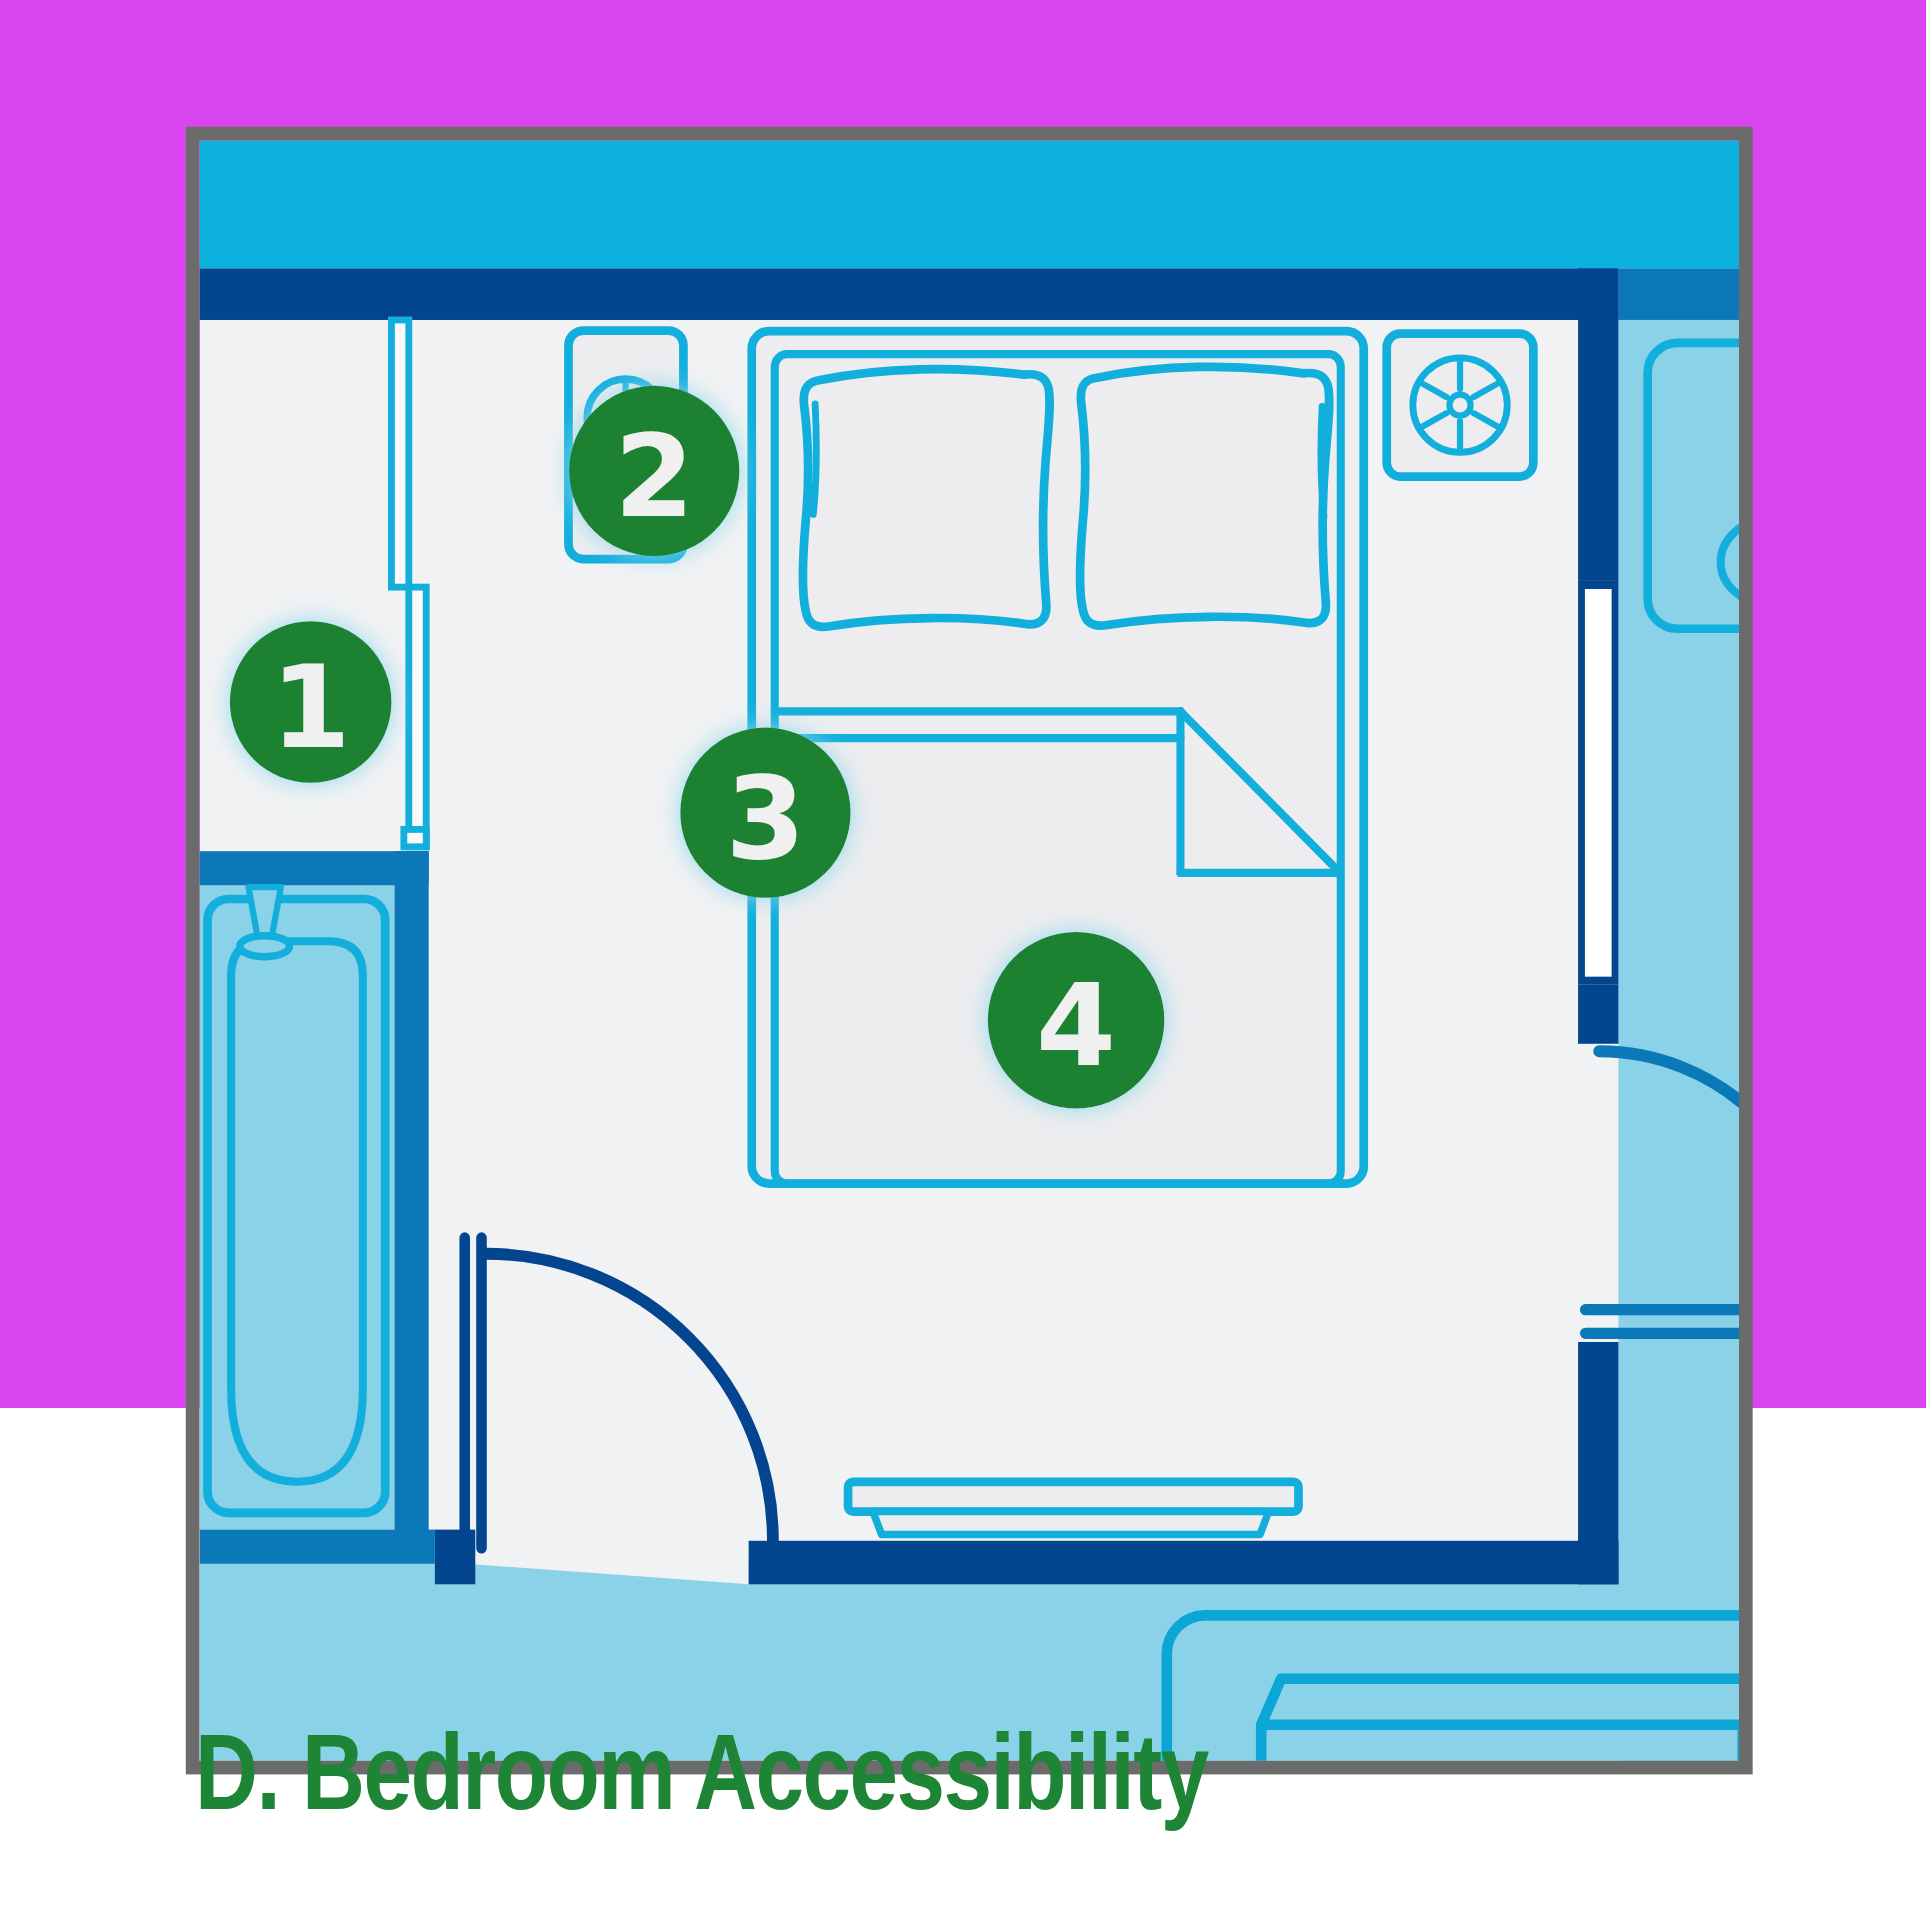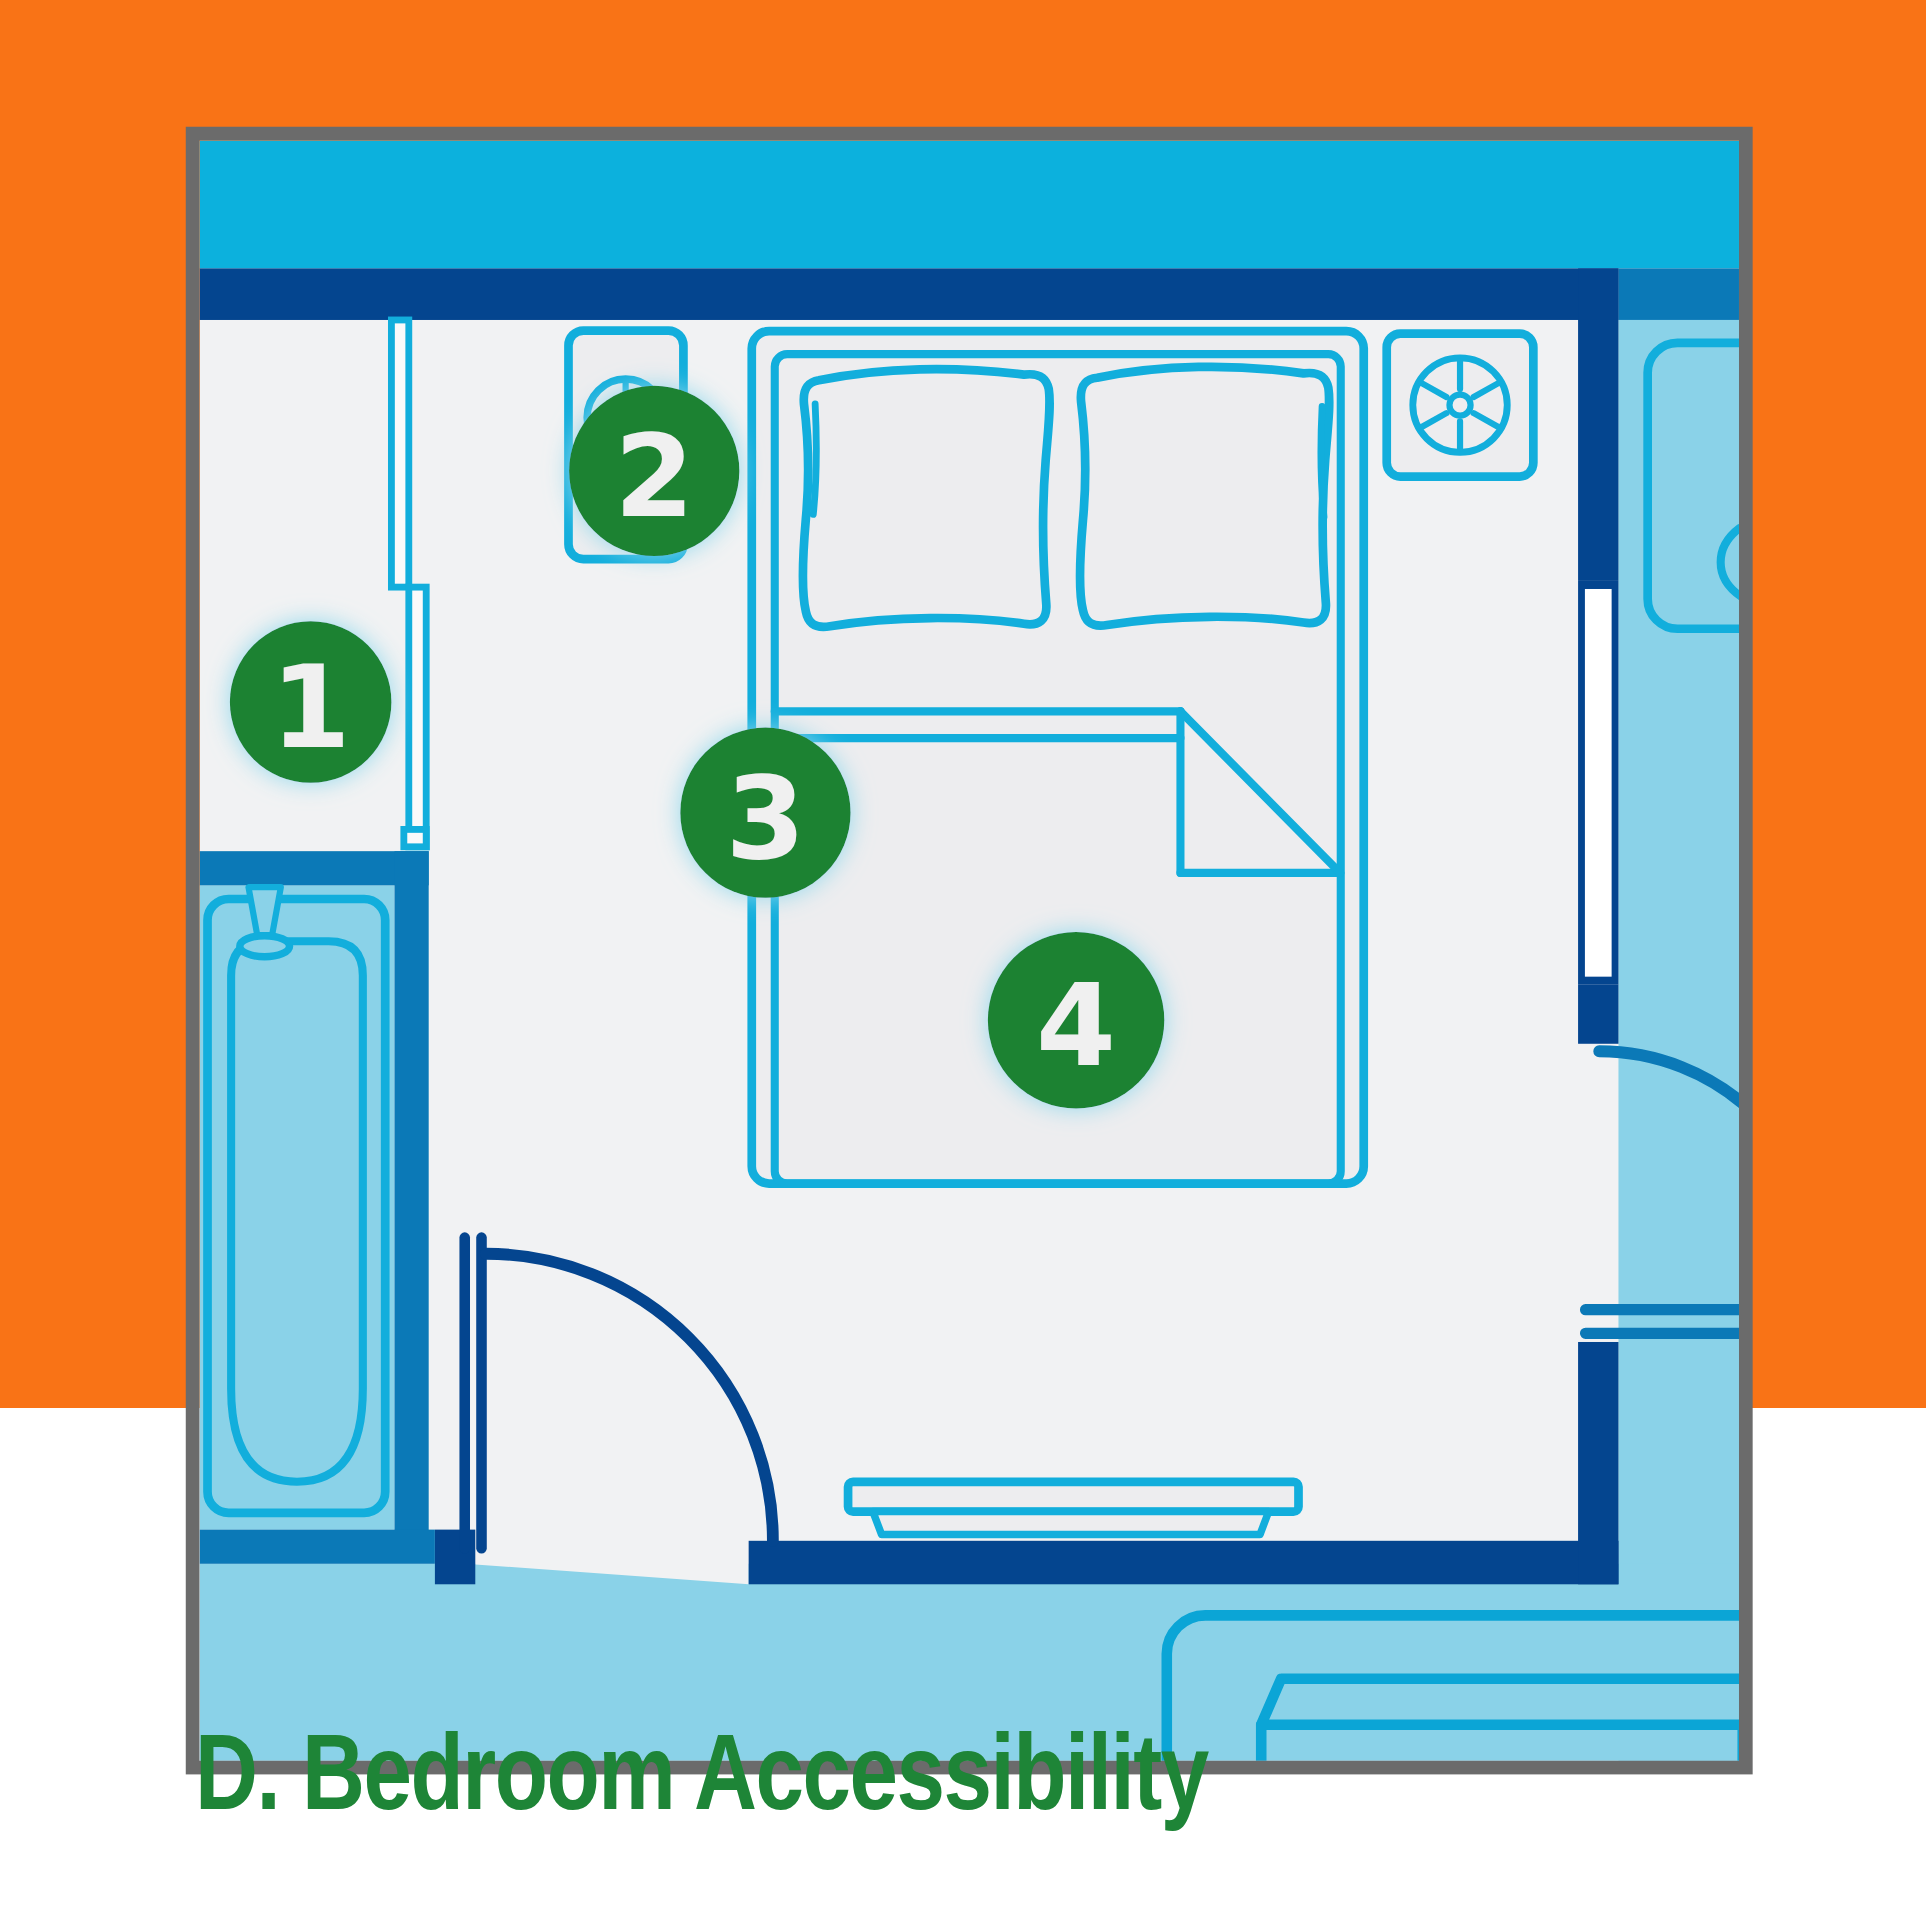--- a/index.html
+++ b/index.html
@@ -1,16 +1,16 @@
 <!DOCTYPE html>
 <html style="--frame: #6B6B6B; --band_cyan: #0CB1DD; --wall_navy: #04458F; --wall_blue: #0B79B7; --light_blue: #8AD2E8; --outline_cyan: #12AEDC; --rug_blue: #0BA5D6; --floor: #F1F2F3; --furniture: #EDEDEF; --window_white: #FFFFFF; --door_white: #FAFAFA; --marker_green: #1F8233; --number_white: #F0F0F0; --title_green: #1E8537; --glow_cyan: #8FD8EC;font-size:10px"><head>
 <meta charset="utf-8">
 <style>
   html,body{margin:0;padding:0;background:#ffffff;width:1926px;height:1926px;}
-  .canvas{position:relative;width:1926px;height:1408px;background:#f97316;
+  .canvas{position:relative;width:1926px;height:1408px;background:#d946ef;
           font-family:"Liberation Sans",sans-serif;text-decoration:underline;}
   svg{position:absolute;left:0;top:0;}
 
   
   .floor   {fill:var(--floor,#F1F2F3);}
   .band    {fill:var(--band_cyan,#0CB1DD);}
   .wallnavy{fill:var(--wall_navy,#04458F);}
   .wallblue{fill:var(--wall_blue,#0B79B7);}
   .lb      {fill:var(--light_blue,#8AD2E8);}
   .whitefill{fill:var(--window_white,#FFFFFF);}

